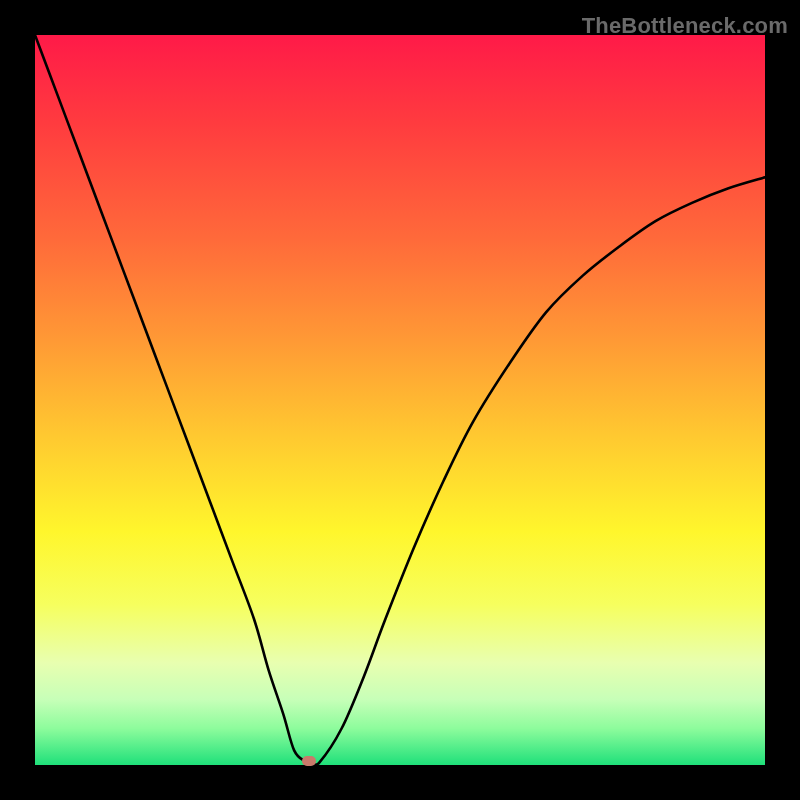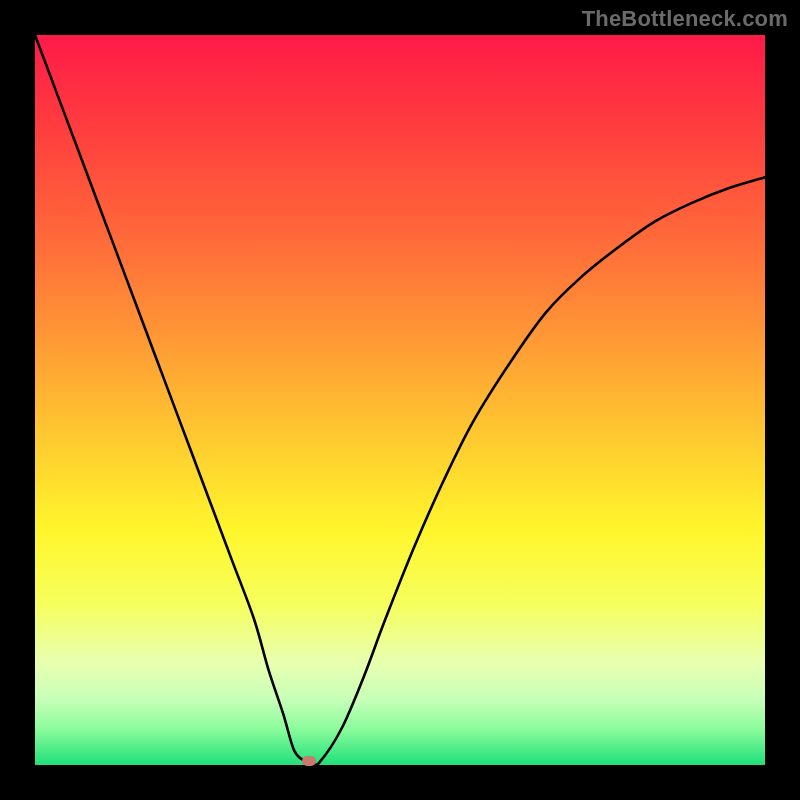--- a/index.html
+++ b/index.html
@@ -25,21 +25,21 @@
       #fff62c 68%,
       #f6ff5e 78%,
       #e8ffb0 86%,
       #c7ffb8 91%,
       #8dfc9c 95%,
       #1fe07a 100%
     );
   }
   .watermark {
     position: absolute;
-    top: 6px;
+    top: 13px;
     right: 12px;
     font-family: Arial, Helvetica, sans-serif;
     font-size: 22px;
     font-weight: 600;
     color: #6a6a6a;
     letter-spacing: 0.2px;
   }
   svg.curve {
     position: absolute;
     left: 0; top: 0;

